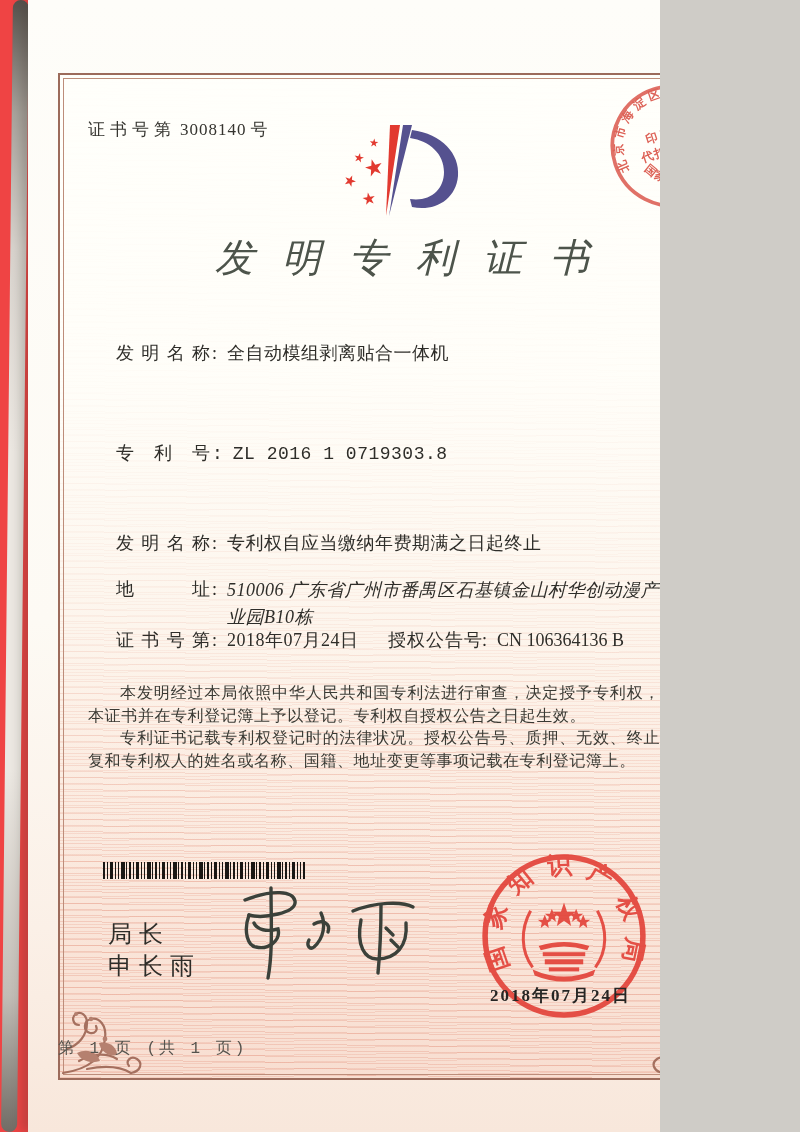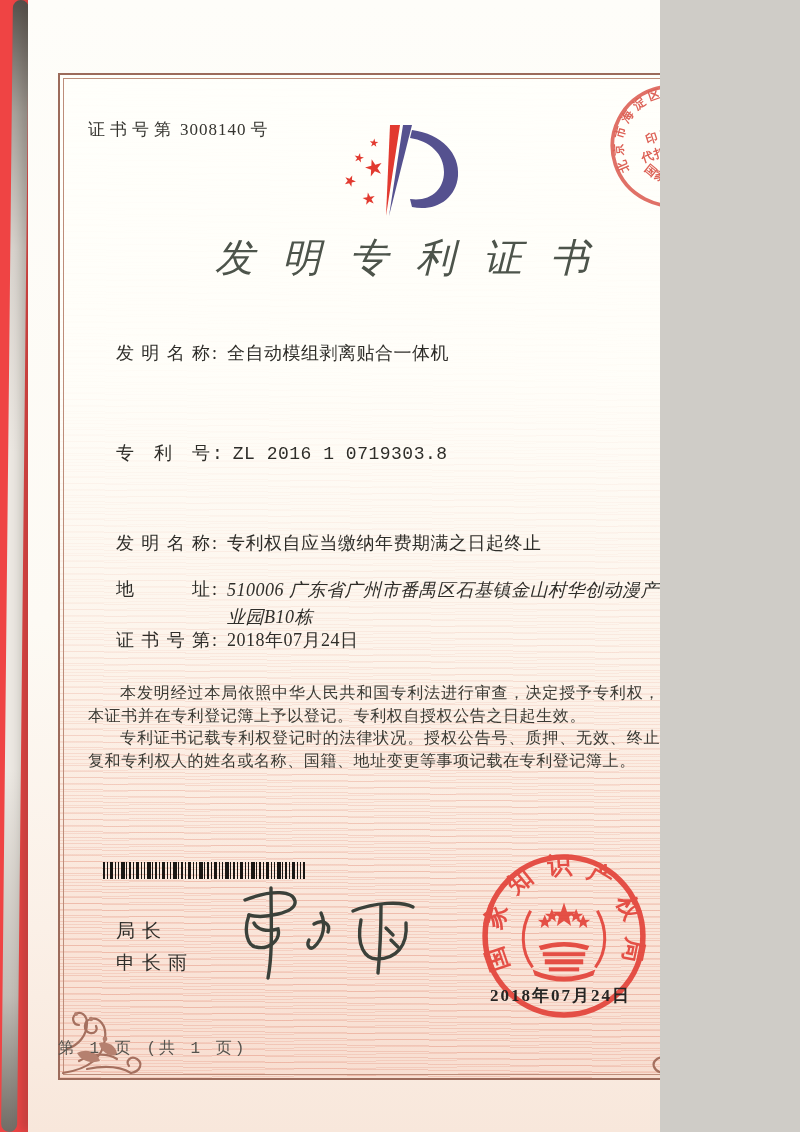--- a/index.html
+++ b/index.html
@@ -42,21 +42,21 @@
   .paras p{margin:0;text-indent:2em;}
   .barcode{left:75px;top:862px;width:202px;height:17px;
       background:repeating-linear-gradient(90deg,
         #1a1714 0px,#1a1714 2px,transparent 2px,transparent 3.5px,
         #1a1714 3.5px,#1a1714 4.5px,transparent 4.5px,transparent 7px,
         #1a1714 7px,#1a1714 10px,transparent 10px,transparent 11.5px,
         #1a1714 11.5px,#1a1714 12.5px,transparent 12.5px,transparent 15px,
         #1a1714 15px,#1a1714 16px,transparent 16px,transparent 18px,
         #1a1714 18px,#1a1714 21.5px,transparent 21.5px,transparent 23px,
         #1a1714 23px,#1a1714 24px,transparent 24px,transparent 26px);}
-  .director{left:88px;font-size:19px;color:#2e2d29;letter-spacing:7px;white-space:nowrap;}
+  .director{left:80px;font-size:24px;color:#2e2d29;letter-spacing:7px;white-space:nowrap;}
   .seal-date{left:462px;top:984px;font-size:17px;font-weight:bold;color:#262624;letter-spacing:2px;white-space:nowrap;}
   .footer{left:30px;top:1038px;width:688px;text-align:left;font-size:16px;color:#55534d;letter-spacing:3px;font-family:Liberation Mono, monospace;}
   svg text{font-family:"Liberation Serif","DejaVu Serif",serif;}
 </style>
 </head>
 <body>
 
 <div class="shot">
   <div class="spine"></div>
 
@@ -106,20 +106,23 @@
       <span class="lbl">专利号</span><span class="col">:</span><span class="val">ZL 2016 1 0719303.8</span>
     </div>
     <div class="abs row" style="top:531px;">
       <span class="lbl">发明名称</span><span class="col">:</span><span class="val">专利权自应当缴纳年费期满之日起终止</span>
     </div>
     <div class="abs row wrap" style="top:577px;">
       <span class="lbl">地址</span><span class="col">:</span><span class="val">510006 广东省广州市番禺区石基镇金山村华创动漫产业园B10栋</span>
     </div>
     <div class="abs row" style="top:628px;">
       <span class="lbl">证书号第</span><span class="col">:</span><span class="val">2018年07月24日</span>
+    </div>
+    <div class="abs grant2">
+      <span class="lbl">授权公告号</span><span class="col">:</span><span class="val">CN 106364136 B</span>
     </div>
 
     <div class="abs paras">
       <p>本发明经过本局依照中华人民共和国专利法进行审查，决定授予专利权，颁发本证书并在专利登记簿上予以登记。专利权自授权公告之日起生效。</p>
       <p>专利证书记载专利权登记时的法律状况。授权公告号、质押、无效、终止、恢复和专利权人的姓名或名称、国籍、地址变更等事项记载在专利登记簿上。</p>
     </div>
 
     <div class="abs barcode"></div>
 
     <div class="abs director" style="top:918px;">局长</div>

